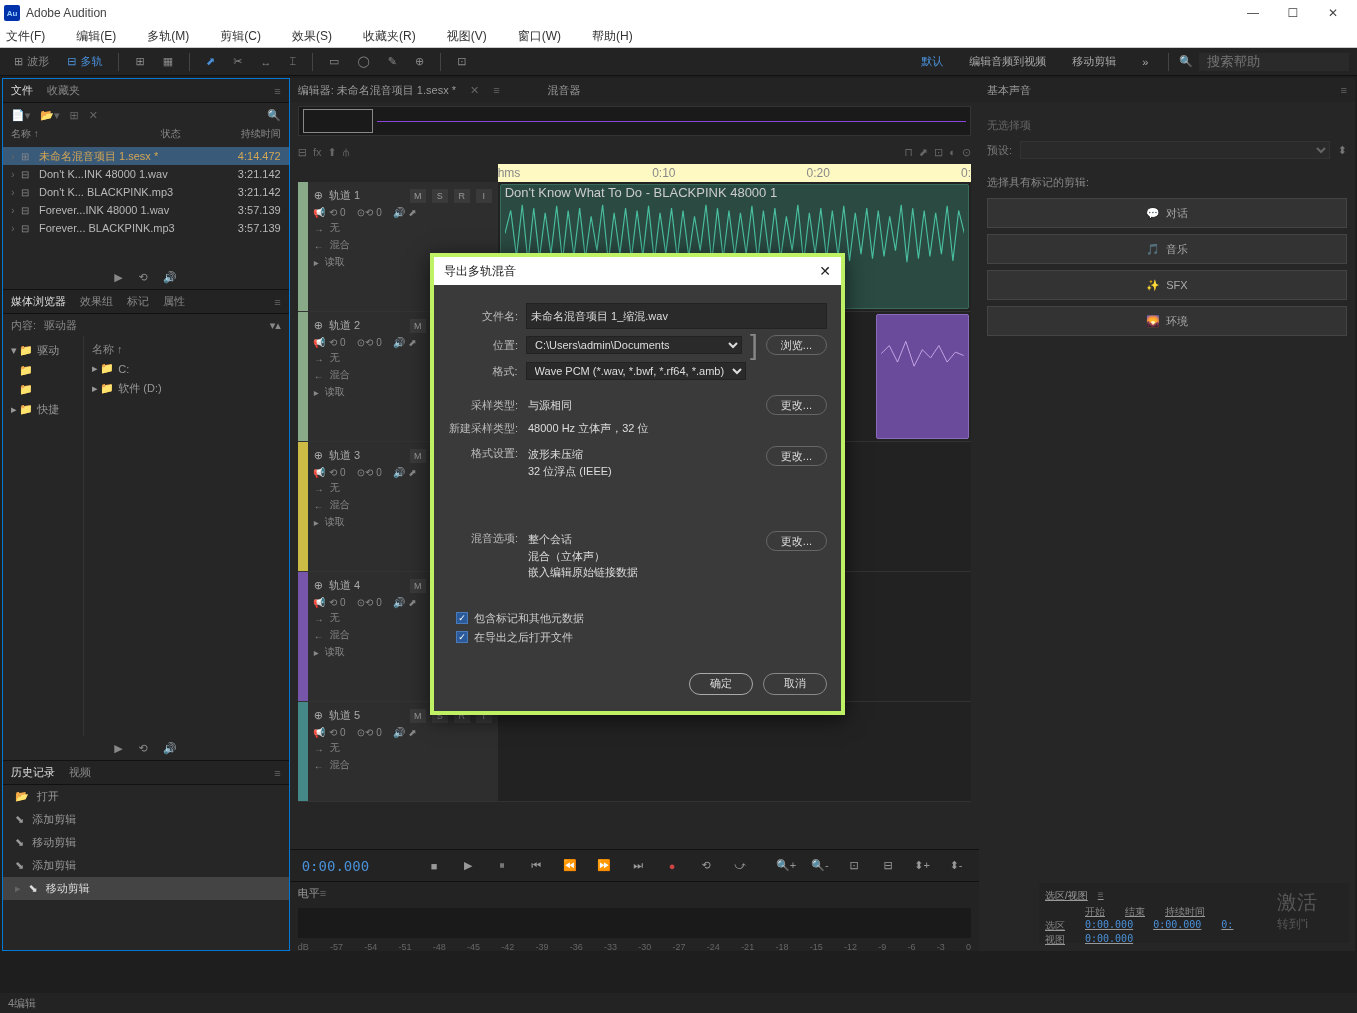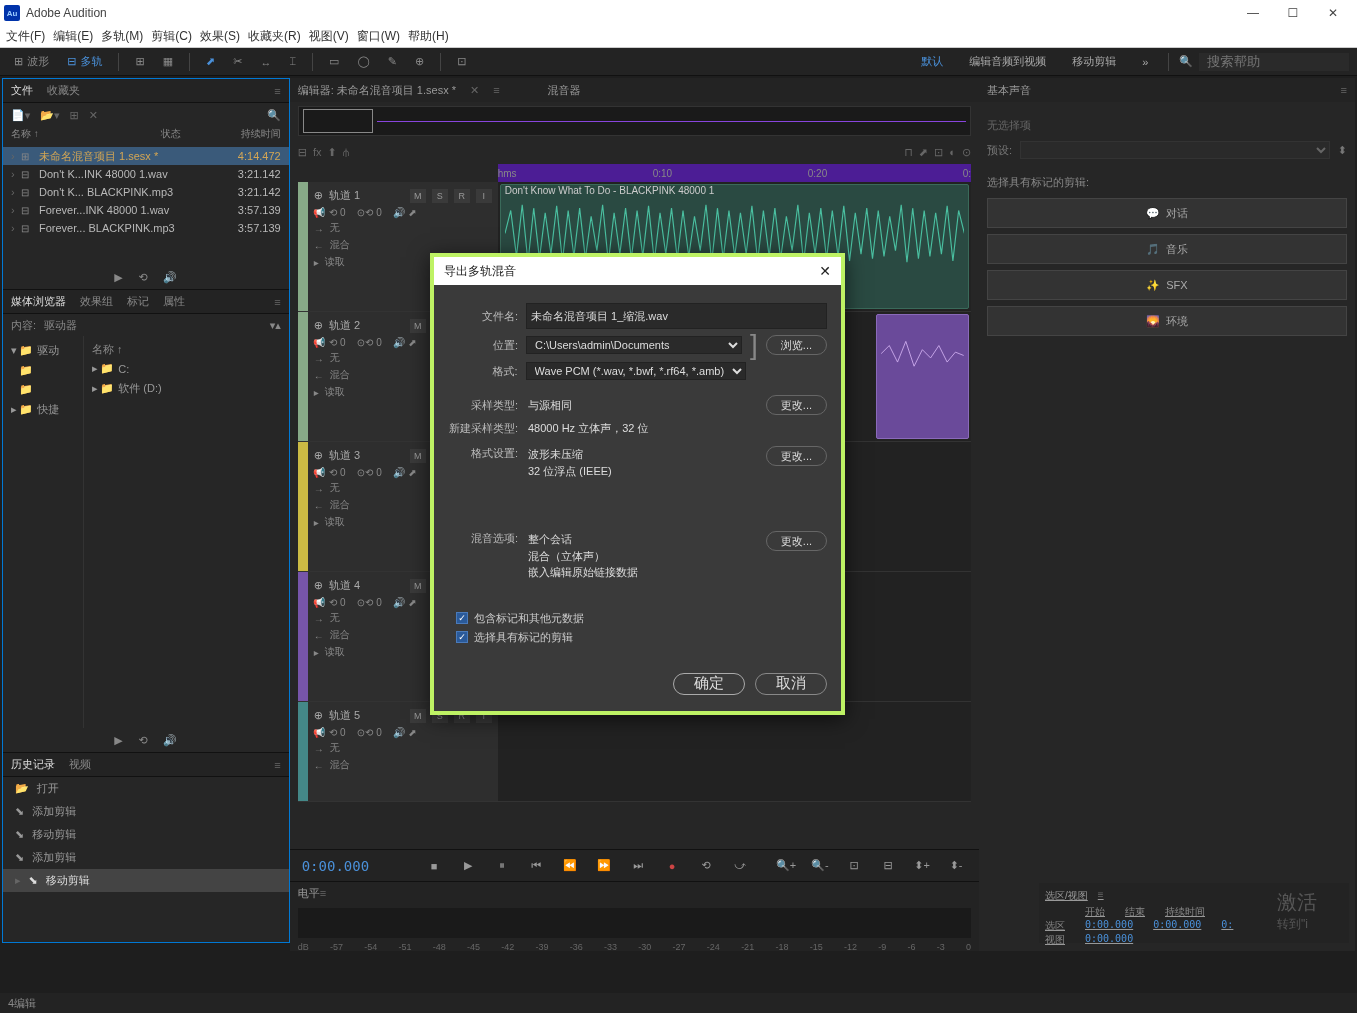--- a/index.html
+++ b/index.html
@@ -3,32 +3,32 @@
 <meta charset="utf-8">
 <style>
 * { margin: 0; padding: 0; box-sizing: border-box; font-family: "Microsoft YaHei", Arial, sans-serif; }
 body { background: #1e1e1e; color: #999; font-size: 11px; width: 1357px; height: 1013px; overflow: hidden; position: relative; }
 
 .titlebar { background: #fff; height: 26px; display: flex; align-items: center; padding: 0 4px; color: #444; font-size: 12px; }
 .titlebar .logo { width: 16px; height: 16px; background: #0033aa; color: #9cf; font-size: 8px; display: flex; align-items: center; justify-content: center; margin-right: 6px; font-weight: bold; border-radius: 2px; }
 .titlebar .spacer { flex: 1; }
 .titlebar .winbtn { width: 40px; height: 24px; display: flex; align-items: center; justify-content: center; font-size: 12px; color: #444; }
 
-.menubar { background: #fff; height: 22px; display: flex; align-items: center; padding: 0 6px; gap: 8px; color: #333; font-size: 12px; border-bottom: 1px solid #ccc; }
+.menubar { background: #fff; height: 22px; display: flex; align-items: center; padding: 0 6px; gap: 31px; color: #333; font-size: 12px; border-bottom: 1px solid #ccc; }
 
 .toolbar { background: #232323; height: 28px; display: flex; align-items: center; padding: 0 8px; gap: 6px; border-bottom: 1px solid #111; }
 .toolbar .tbtn { color: #888; padding: 2px 6px; display: flex; align-items: center; gap: 4px; font-size: 11px; }
 .toolbar .sep { width: 1px; height: 18px; background: #444; margin: 0 4px; }
 .toolbar .workspace { color: #4a90d9; margin-left: auto; padding: 0 10px; }
 .toolbar .ws { color: #aaa; padding: 0 10px; }
 .toolbar .search { background: #2a2a2a; border: none; color: #666; padding: 2px 8px; width: 150px; height: 18px; }
 
 .main { display: flex; height: calc(100% - 76px - 60px); }
 
-.left-col { width: 306px; display: flex; flex-direction: column; border: 1px solid #0078d4; margin: 2px 0 10px 2px; }
+.left-col { width: 306px; display: flex; flex-direction: column; border: 1px solid #0078d4; margin: 2px 0 2px 2px; }
 .panel-tabs { background: #232323; height: 24px; display: flex; align-items: center; padding: 0 8px; gap: 14px; border-bottom: 1px solid #111; }
 .panel-tabs .tab { color: #888; font-size: 11px; }
 .panel-tabs .tab.active { color: #ddd; }
 .panel-tabs .menu-icon { margin-left: auto; color: #666; }
 
 .files-panel { background: #262626; height: 210px; display: flex; flex-direction: column; }
 .files-toolbar { height: 24px; display: flex; align-items: center; padding: 0 8px; gap: 10px; color: #666; }
 .files-header { height: 20px; display: flex; padding: 0 8px; color: #888; font-size: 10px; }
 .files-header .col-name { flex: 1; }
 .files-header .col-status { width: 60px; }
@@ -54,39 +54,39 @@
 .hist-item { padding: 4px 12px; display: flex; align-items: center; gap: 8px; color: #999; font-size: 11px; }
 .hist-item.selected { background: #444; color: #ddd; }
 .hist-item .arrow { color: #666; }
 
 .center-col { flex: 1; display: flex; flex-direction: column; background: #262626; margin: 2px 0; }
 .editor-tabs { height: 24px; display: flex; align-items: center; padding: 0 8px; gap: 14px; background: #232323; }
 .timeline-overview { height: 30px; background: #1a1a1a; margin: 4px 8px; position: relative; border: 1px solid #333; }
 .overview-box { position: absolute; left: 4px; top: 2px; width: 70px; height: 24px; border: 1px solid #888; }
 .overview-line { position: absolute; left: 78px; right: 4px; top: 14px; height: 1px; background: #8844dd; }
 .track-toolbar { height: 24px; display: flex; align-items: center; padding: 0 8px; gap: 6px; color: #666; }
-.timeline-ruler { height: 18px; background: #4c1d95; margin: 0 8px 0 200px; display: flex; align-items: center; font-size: 10px; color: #888; }
+.timeline-ruler { height: 18px; background: #fef9c3; margin: 0 8px 0 200px; display: flex; align-items: center; font-size: 12px; color: #888; }
 .timeline-ruler span { flex: 1; }
 
 .tracks { flex: 1; overflow: hidden; margin: 0 8px; position: relative; }
 .track { height: 130px; display: flex; border-bottom: 1px solid #333; }
 .track-color { width: 10px; }
 .tc-green { background: #88aa88; }
 .tc-yellow { background: #ccbb44; }
 .tc-purple { background: #7755aa; }
 .tc-teal { background: #448888; }
 .track-header { width: 190px; background: #2e2e2e; padding: 6px; color: #aaa; font-size: 11px; }
 .track-name { display: flex; align-items: center; gap: 6px; margin-bottom: 4px; }
 .track-ctrl { width: 16px; height: 14px; background: #3a3a3a; color: #999; font-size: 9px; display: flex; align-items: center; justify-content: center; }
 .track-row { display: flex; align-items: center; gap: 6px; margin: 3px 0; color: #888; font-size: 10px; }
 .track-content { flex: 1; background: #222; position: relative; }
 .clip { position: absolute; top: 2px; bottom: 2px; border-radius: 2px; }
 .clip-green { background: #2a4a42; border: 1px solid #3a6a5a; }
 .clip-purple { background: #6a4a9a; border: 1px solid #8a6aba; }
-.clip-label { font-size: 10px; color: #ccc; padding: 0 4px; }
+.clip-label { font-size: 13px; color: #ccc; padding: 0 4px; }
 .waveform { position: absolute; top: 14px; bottom: 4px; left: 4px; right: 4px; }
 
 .transport { height: 32px; background: #232323; display: flex; align-items: center; padding: 0 12px; gap: 12px; border-top: 1px solid #111; }
 .timecode { color: #4a90d9; font-size: 14px; font-family: monospace; }
 .transport-btn { width: 22px; height: 22px; color: #999; display: flex; align-items: center; justify-content: center; }
 
 .right-col { width: 400px; background: #262626; margin: 2px 2px 2px 0; display: flex; flex-direction: column; }
 .right-panel-tabs { height: 24px; display: flex; align-items: center; padding: 0 8px; background: #232323; }
 .right-content { flex: 1; padding: 8px; color: #777; }
 .sound-sel { color: #666; margin: 8px 0; font-size: 11px; }
@@ -114,21 +114,21 @@
 .form-row { display: flex; align-items: center; margin: 6px 0; gap: 8px; }
 .form-label { width: 70px; text-align: right; color: #bbb; }
 .form-input { flex: 1; background: #2a2a2a; border: 1px solid #222; color: #ddd; height: 26px; padding: 12px 4px; font-size: 11px; }
 .form-select { flex: 1; background: #2a2a2a; border: 1px solid #222; color: #ddd; height: 18px; padding: 0 4px; font-size: 11px; }
 .form-btn { background: #3a3a3a; border: 1px solid #666; color: #ddd; height: 20px; padding: 0 14px; border-radius: 10px; font-size: 11px; }
 .form-static { color: #ddd; padding-left: 2px; }
 .form-multi { color: #ddd; padding-left: 2px; line-height: 1.5; }
 .checkbox-row { display: flex; align-items: center; gap: 6px; margin: 4px 0 4px 8px; }
 .checkbox { width: 12px; height: 12px; background: #2a5a9a; border: 1px solid #4a7aba; display: flex; align-items: center; justify-content: center; color: #fff; font-size: 9px; }
 .modal-footer { display: flex; justify-content: flex-end; gap: 10px; padding: 12px 14px 16px; }
-.modal-footer .btn { background: #3a3a3a; border: 1px solid #888; color: #ddd; height: 22px; padding: 0 20px; border-radius: 11px; font-size: 15px; }
+.modal-footer .btn { background: #3a3a3a; border: 1px solid #888; color: #ddd; height: 22px; padding: 0 20px; border-radius: 11px; font-size: 11px; }
 .modal-footer .btn.primary { border-color: #aaa; }
 
 .watermark { position: absolute; right: 40px; bottom: 80px; color: #888; font-size: 20px; opacity: 0.5; }
 
 .bracket { color: #888; font-size: 28px; line-height: 20px; }
 </style>
 </head>
 <body>
 
 <div class="titlebar">
@@ -601,20 +601,20 @@
       </div>
       <button class="form-btn">更改...</button>
     </div>
     <div style="height:20px"></div>
     <div class="checkbox-row">
       <span class="checkbox">✓</span>
       <span>包含标记和其他元数据</span>
     </div>
     <div class="checkbox-row">
       <span class="checkbox">✓</span>
-      <span>选择具有标记的剪辑</span>
+      <span>在导出之后打开文件</span>
     </div>
   </div>
   <div class="modal-footer">
     <button class="btn primary">确定</button>
     <button class="btn">取消</button>
   </div>
 </div>
 
 </body></html>

